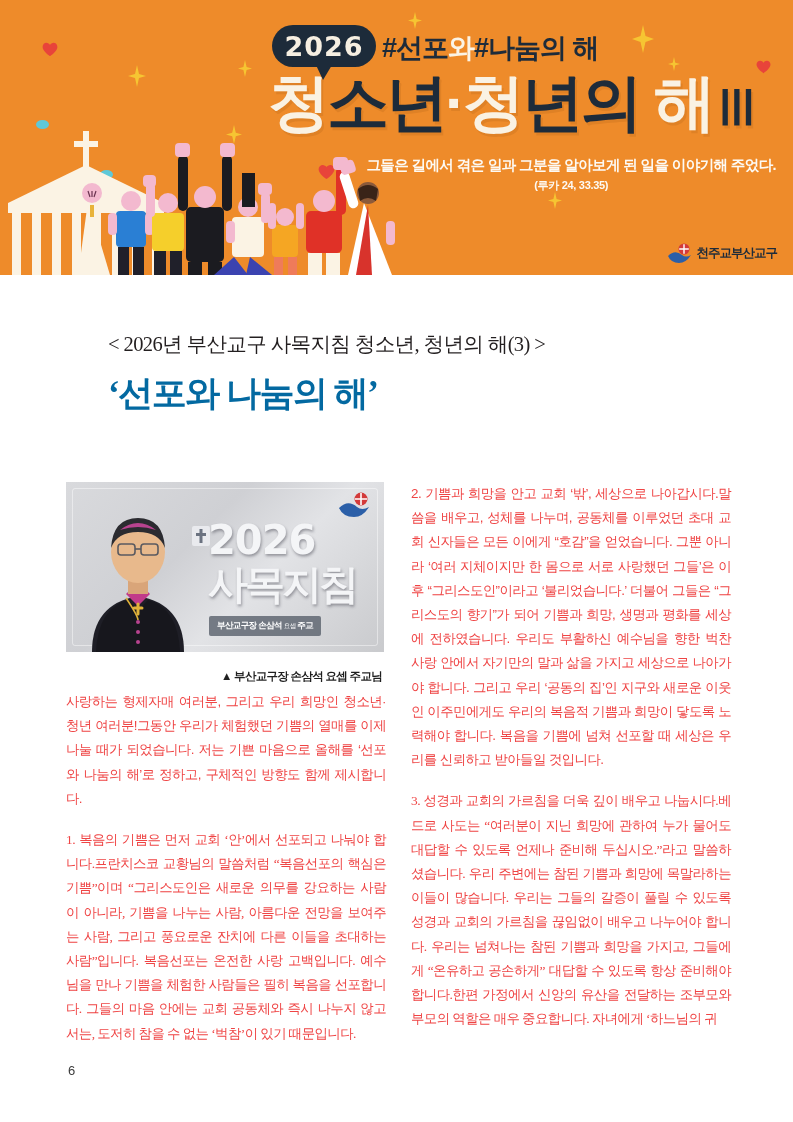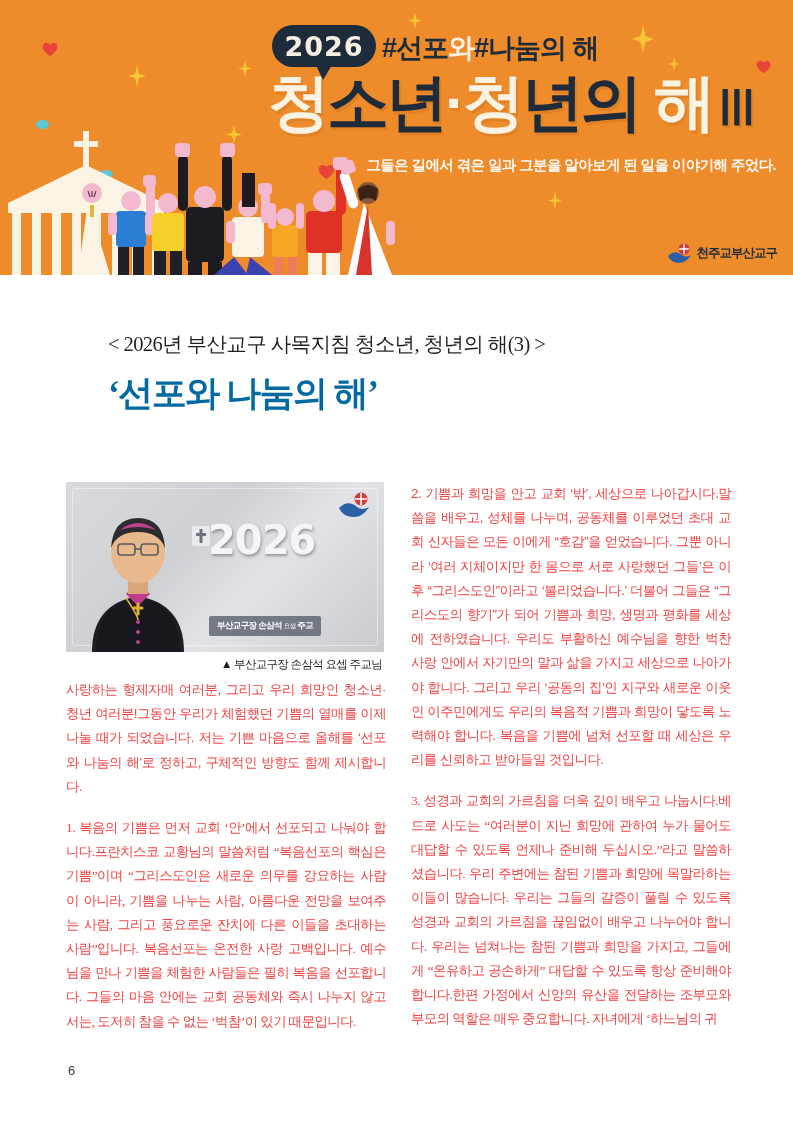--- a/index.html
+++ b/index.html
@@ -220,23 +220,23 @@
   .ph-logo { position: absolute; right: 12px; top: 10px; width: 34px; height: 26px; }
   .ph-cross { position: absolute; left: 126px; top: 44px; width: 18px; height: 20px; }
 
   .figcap {
     width: 318px;
     text-align: right;
     font-size: 11.5px;
     letter-spacing: -0.7px;
     color: #1f1f1f;
     font-family: "Liberation Sans", sans-serif;
-    padding: 5px 2px 0 0;
+    padding: 17px 2px 0 0;
     box-sizing: border-box;
-    font-weight: normal;
+    font-weight: bold;
     white-space: nowrap;
   }
 
   p.para {
     margin: 0 0 17px 0;
     font-family: "Liberation Sans", sans-serif;
     font-size: 13.4px;
     line-height: 24.2px;
     letter-spacing: -0.55px;
     color: #ef4444;
@@ -409,20 +409,21 @@
   <div class="hashline">
     <span class="dk">#선포</span><span class="wh">와</span><span class="dk">#나눔</span><span class="dk">의 해</span>
   </div>
 
   <div class="bigTitle">
     <span class="cream">청</span><span class="dark">소</span><span class="dark">년</span><span class="dot">·</span><span class="cream">청</span><span class="dark">년</span><span class="dark">의</span><span class="cream"> 해</span><span class="rn">Ⅲ</span>
   </div>
 
   <div class="verse">
     <div class="vline">그들은 길에서 겪은 일과 그분을 알아보게 된 일을 이야기해 주었다.</div>
+    <div class="vref">(루카 24, 33.35)</div>
   </div>
 
   <div class="dioceseLogo">
     <svg class="mark" viewBox="0 0 26 20">
       <path d="M1 13 q7 -7 14 -1 q4 3 9 0 q-5 8 -12 8 q-8 0 -11 -7 z" fill="#2b5fa8"></path>
       <circle cx="17" cy="6" r="5.5" fill="#d33a3a"></circle>
       <path d="M17 1.2 v9.6 M12.2 6 h9.6" stroke="#ffffff" stroke-width="1.4"></path>
     </svg>
     <span class="nm">천주교부산교구</span>
   </div>
@@ -487,20 +488,21 @@
               <path d="M56 104 v10 M52 108 h8" stroke="#e0b23a" stroke-width="3" stroke-linecap="round"></path>
               <path d="M44 98 q12 18 12 22" stroke="#e0b23a" stroke-width="1.6" fill="none"></path>
 
               <circle cx="56" cy="122" r="2" fill="#b8438f"></circle>
               <circle cx="56" cy="132" r="2" fill="#b8438f"></circle>
               <circle cx="56" cy="142" r="2" fill="#b8438f"></circle>
             </g>
           </svg>
 
           <div class="ph-2026">2026</div>
+          <div class="ph-sub">사목지침</div>
           <div class="ph-badge"><span>부산교구장 손삼석</span> <span class="sm">요셉</span> <span>주교</span></div>
         </div>
       </div>
       <figcaption class="figcap">▲ 부산교구장 손삼석 요셉 주교님</figcaption>
     </figure>
 
     <p class="para">사랑하는 형제자매 여러분, 그리고 우리 희망인 청소년·청년 여러분!그동안 우리가 체험했던 기쁨의 열매를 이제 나눌 때가 되었습니다. 저는 기쁜 마음으로 올해를 ‘선포와 나눔의 해’로 정하고, 구체적인 방향도 함께 제시합니다.</p>
     <p class="para">1. 복음의 기쁨은 먼저 교회 ‘안’에서 선포되고 나눠야 합니다.프란치스코 교황님의 말씀처럼 “복음선포의 핵심은 기쁨”이며 “그리스도인은 새로운 의무를 강요하는 사람이 아니라, 기쁨을 나누는 사람, 아름다운 전망을 보여주는 사람, 그리고 풍요로운 잔치에 다른 이들을 초대하는 사람”입니다. 복음선포는 온전한 사랑 고백입니다. 예수님을 만나 기쁨을 체험한 사람들은 필히 복음을 선포합니다. 그들의 마음 안에는 교회 공동체와 즉시 나누지 않고서는, 도저히 참을 수 없는 ‘벅참’이 있기 때문입니다.</p>
   </div>
 

